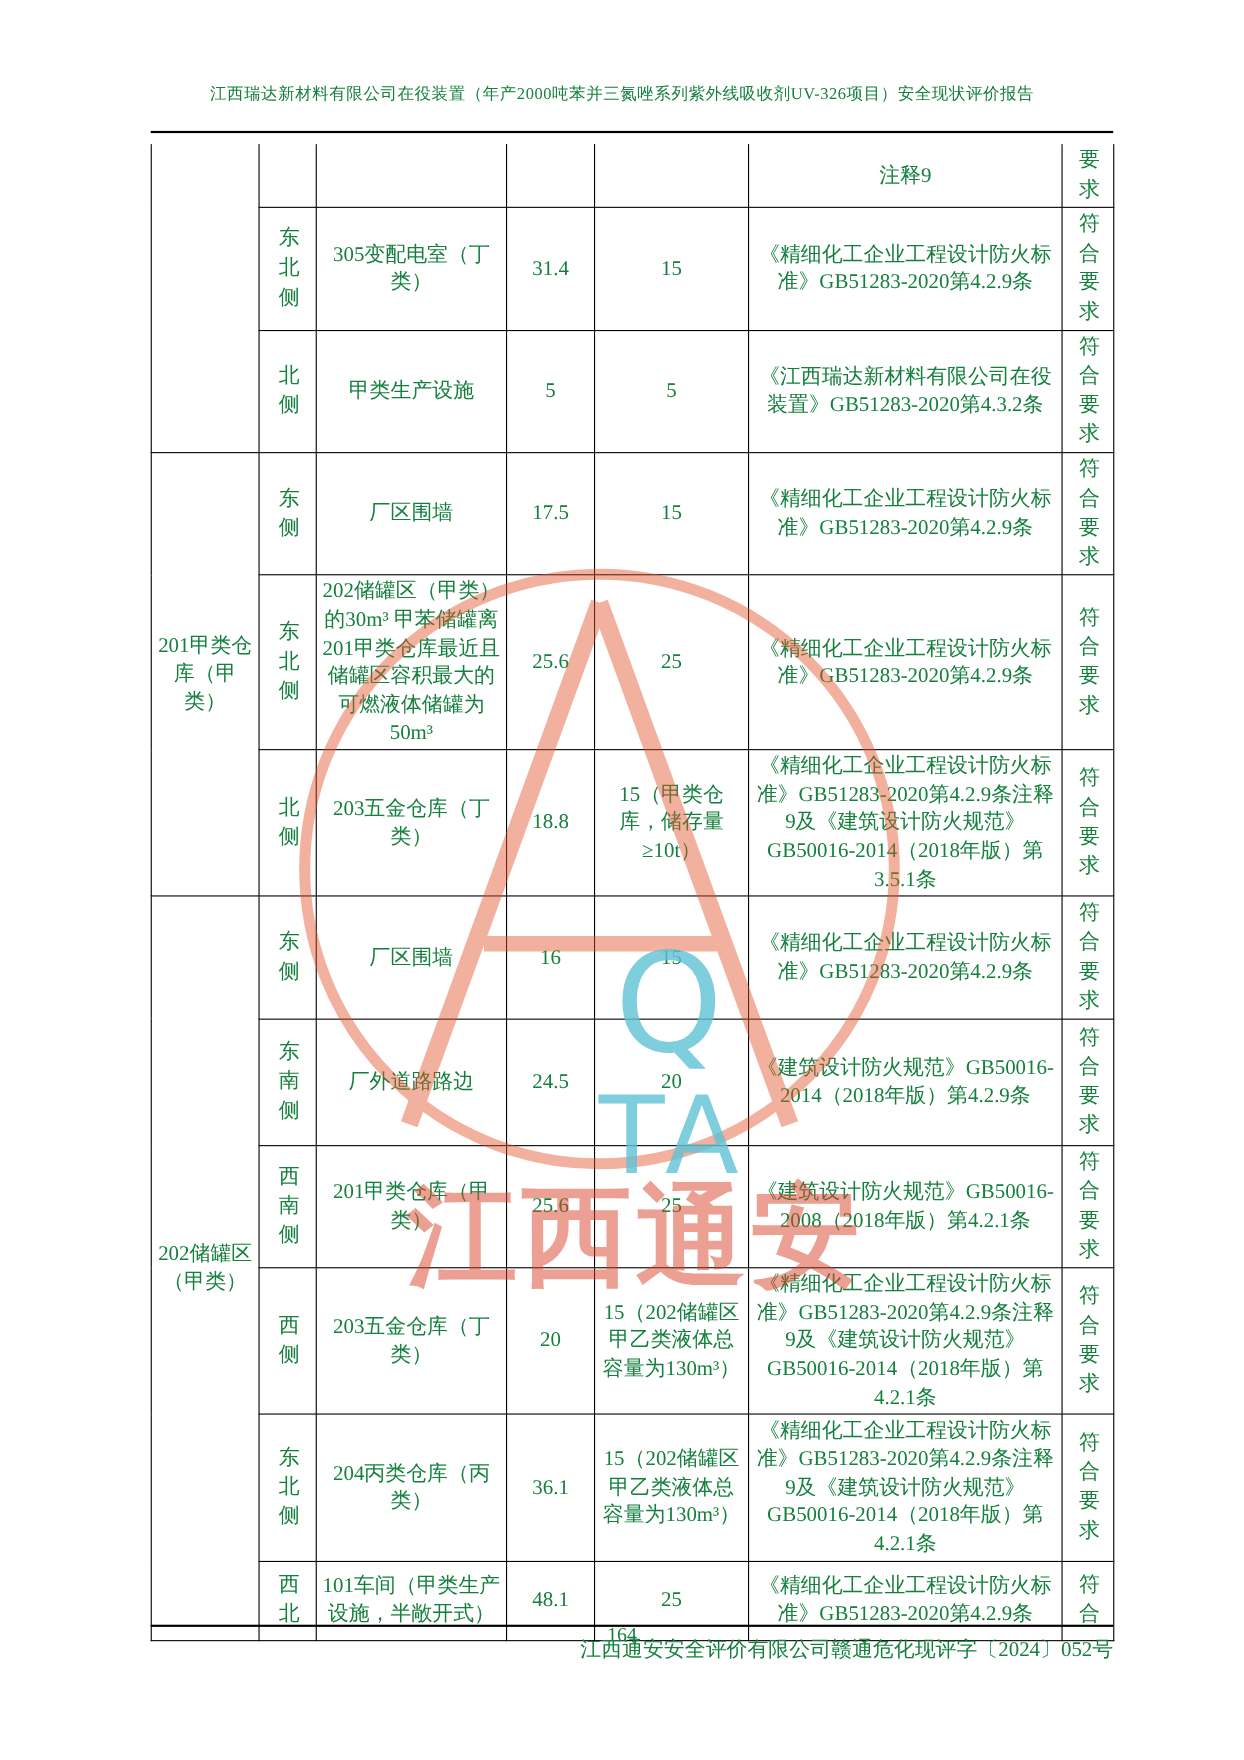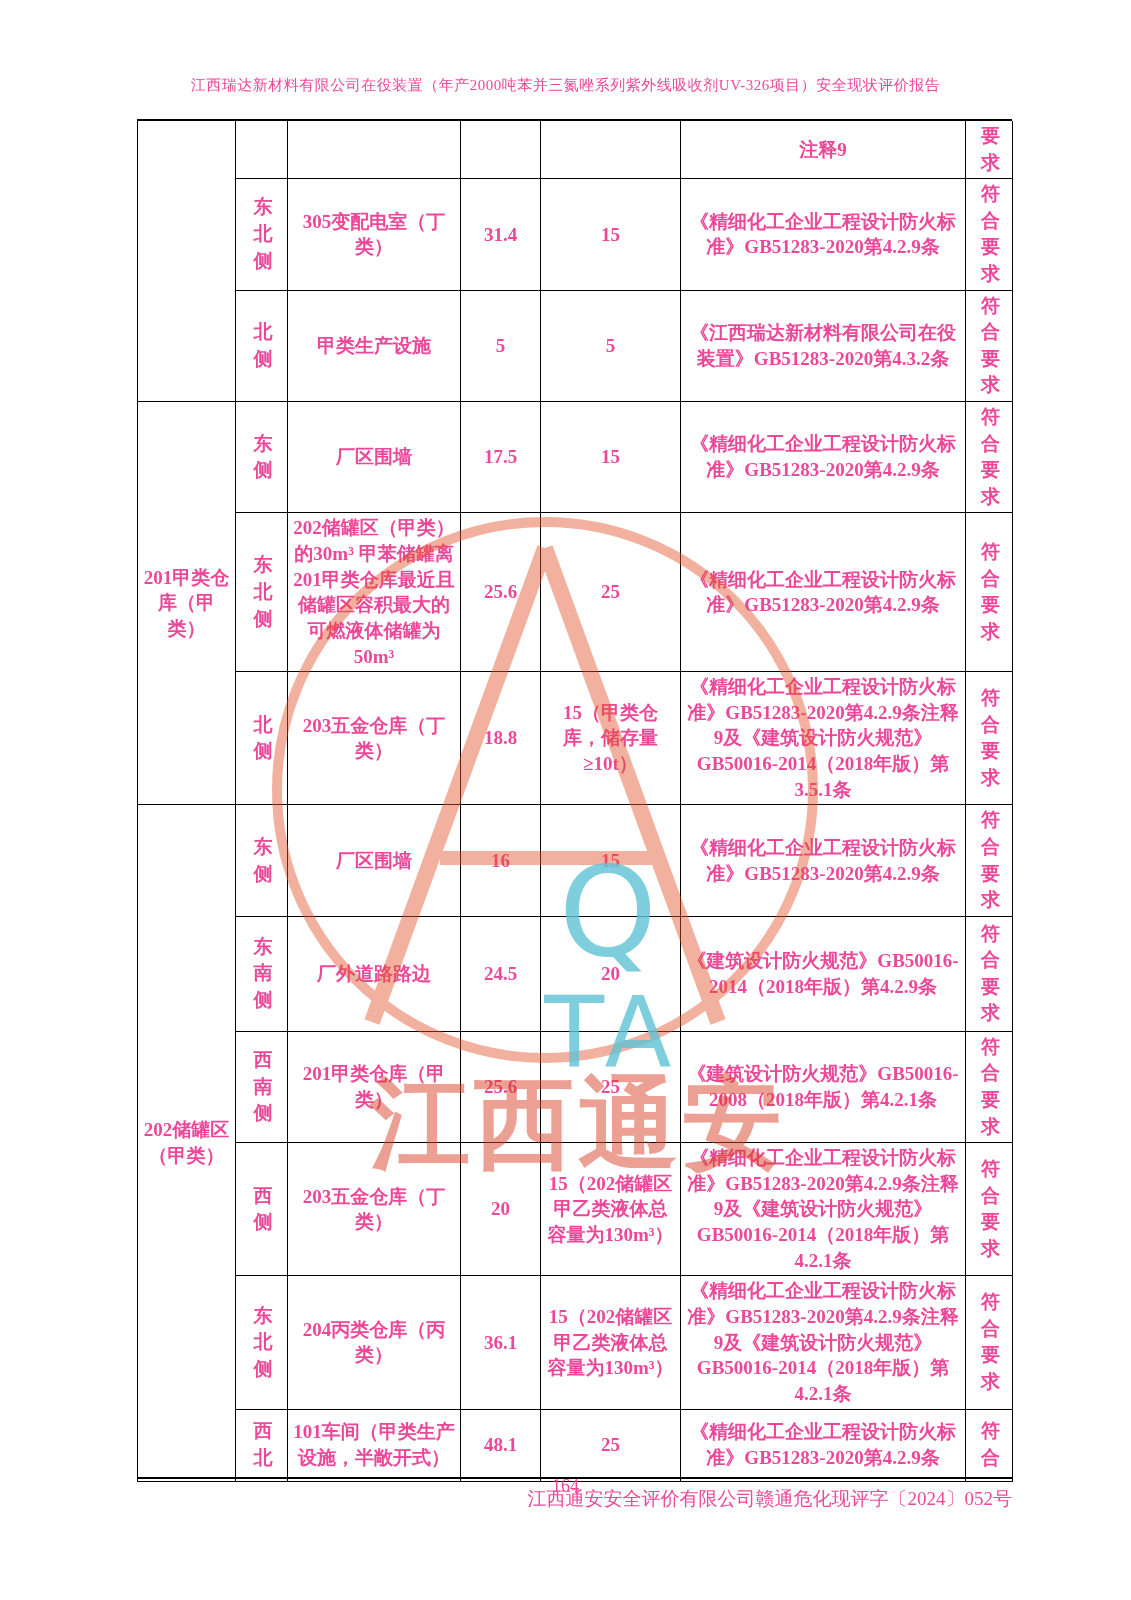--- a/index.html
+++ b/index.html
@@ -2,34 +2,34 @@
 <html><head>
 <meta charset="utf-8">
 <style>
   html,body { margin:0; padding:0; background:#9a9a9a; }
   .page {
     position:relative;
     width:1131px; height:1600px;
     margin:0 auto;
     background:#ffffff;
     font-family:"Liberation Serif","DejaVu Serif",serif;
-    color:#ec4899;
+    color:#15803d;
     overflow:hidden;
   }
   .doc-header {
     position:absolute; left:0; top:76px; width:100%;
     text-align:center; font-size:15px; letter-spacing:0.5px;
   }
   .header-rule {
     position:absolute; left:137px; top:119px; width:875px;
     border-top:2px solid #000;
   }
   table.main {
-    position:absolute; left:137px; top:121px; width:875px;
-    border-collapse:collapse; table-layout:fixed;font-weight:bold;
+    position:absolute; left:137px; top:131px; width:875px;
+    border-collapse:collapse; table-layout:fixed;
   }
   table.main td {
     border:1.6px solid #000;
     text-align:center; vertical-align:middle;
     font-size:19px; line-height:1.35;
     padding:2px 5px;
     word-break:break-word;
   }
   tr.r0 td { border-top:none; }
   .r0  { height:57px; }

